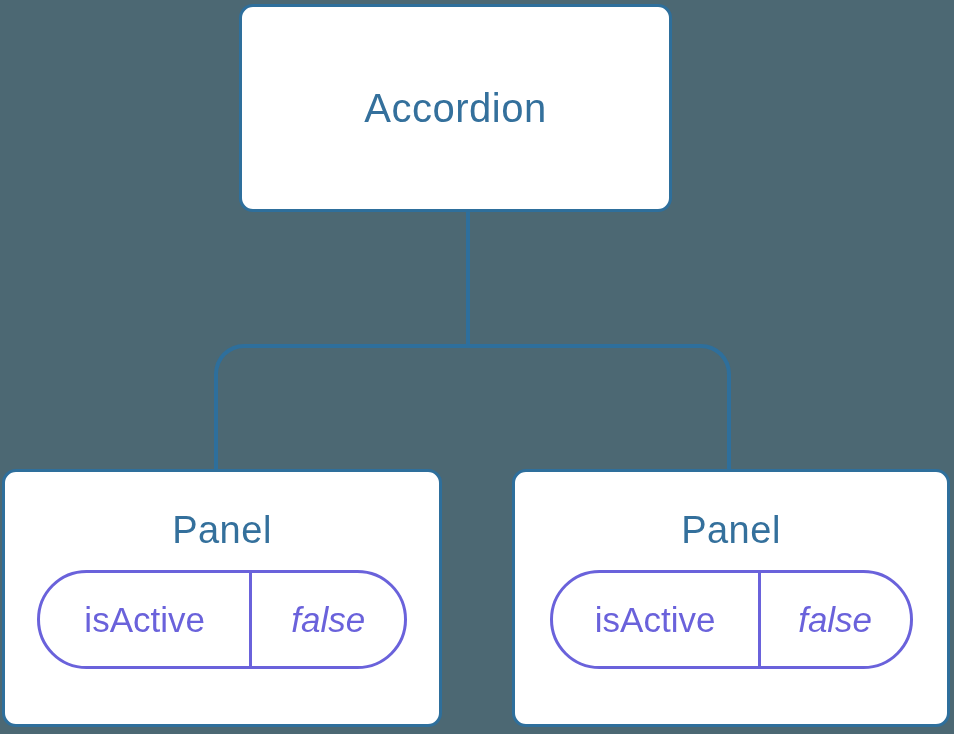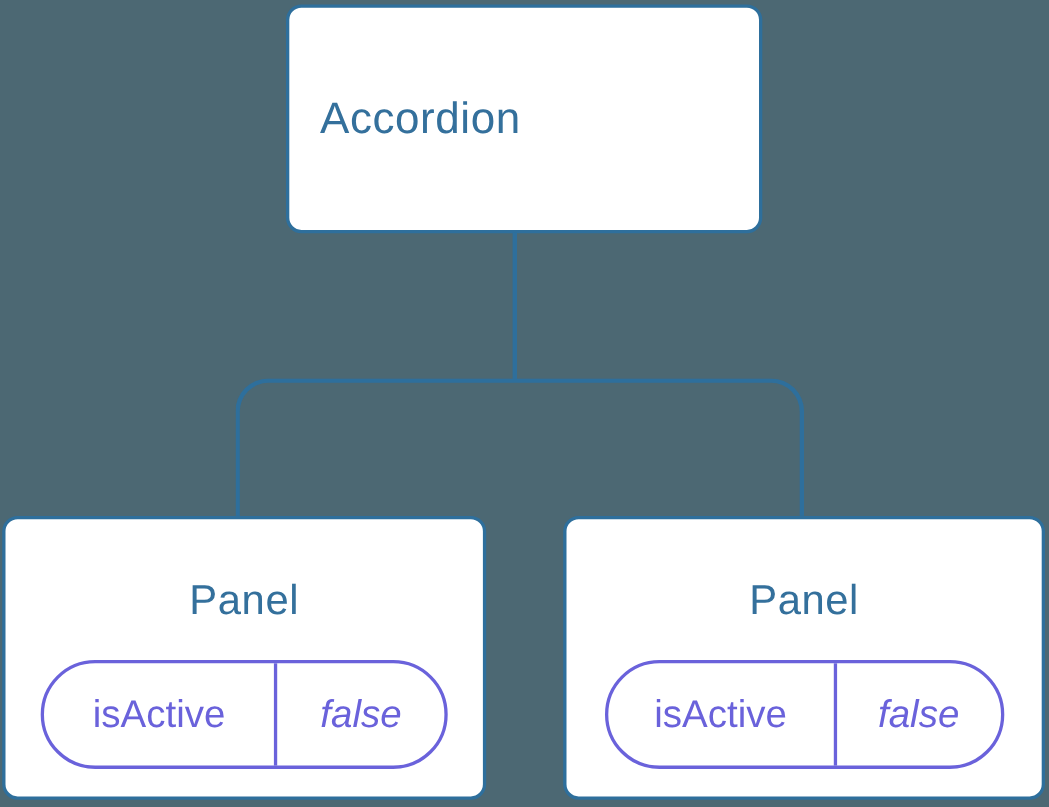--- a/index.html
+++ b/index.html
@@ -24,28 +24,27 @@
     overflow: hidden;
   }
   .node {
     position: absolute;
     box-sizing: border-box;
     background: var(--node-fill);
     border: 3px solid var(--node-border);
     border-radius: 14px;
   }
   .root-node {
-    left: 260px;
+    left: 239px;
     top: 4px;
     width: 433px;
     height: 208px;
     display: flex;
     align-items: center;
-    justify-content: flex-start;
-    padding-left: 28px;
+    justify-content: center;
   }
   .node-label {
     color: var(--node-text);
     font-size: 40px;
     font-weight: 500;
     letter-spacing: 0.5px;
   }
   .stem {
     position: absolute;
     left: 466px;
@@ -65,31 +64,31 @@
     border-bottom: none;
     border-radius: 30px 30px 0 0;
   }
   .panel-node {
     top: 469px;
     width: 440px;
     height: 258px;
     display: flex;
     flex-direction: column;
     align-items: center;
-    padding-top: 52px;
+    padding-top: 36px;
   }
   .panel-left { left: 2px; }
   .panel-right { left: 512px; width: 438px; }
   .panel-label {
     font-size: 38px;
     line-height: 44px;
   }
   .state-pill {
     box-sizing: border-box;
-    margin-top: 32px;
+    margin-top: 18px;
     width: 370px;
     height: 99px;
     border: 3px solid var(--state-accent);
     border-radius: 60px;
     display: flex;
     align-items: stretch;
     color: var(--state-accent);
     font-size: 35px;
     background: var(--node-fill);
   }

